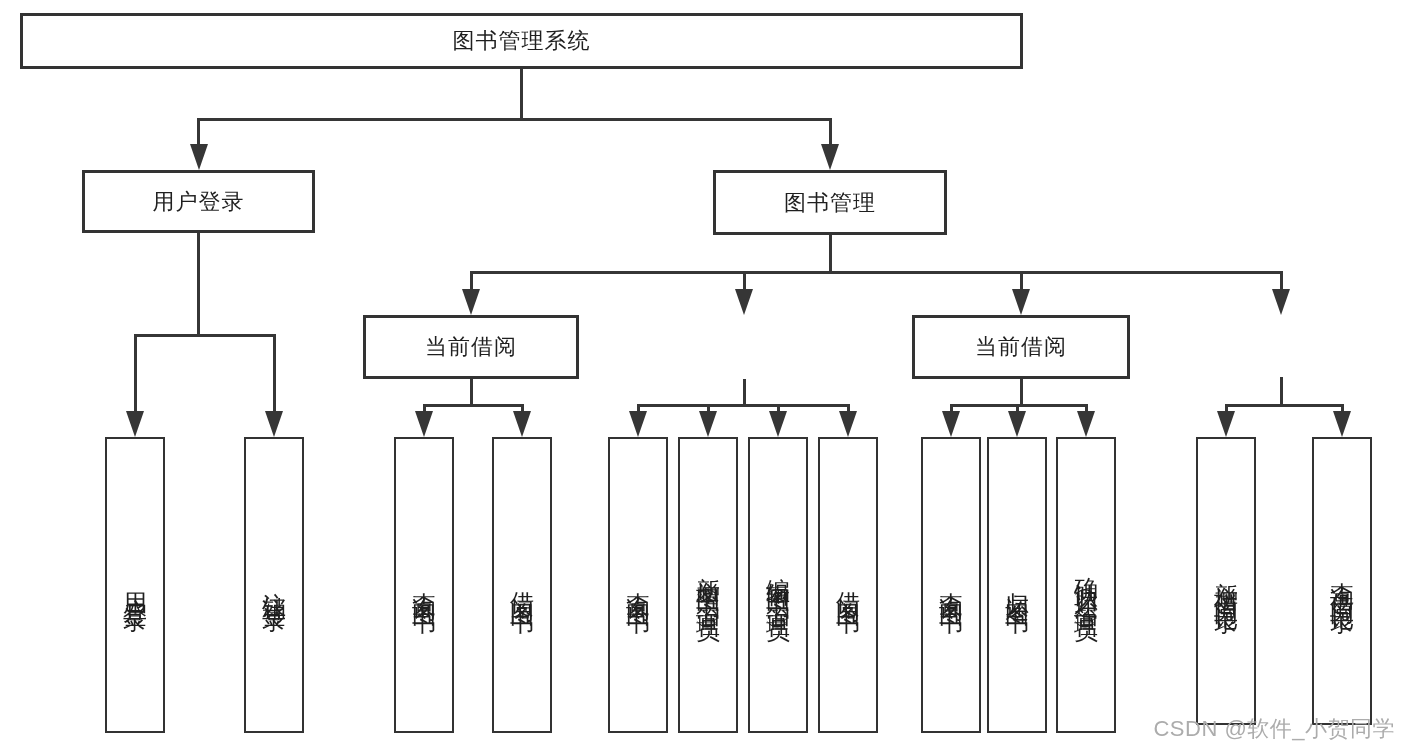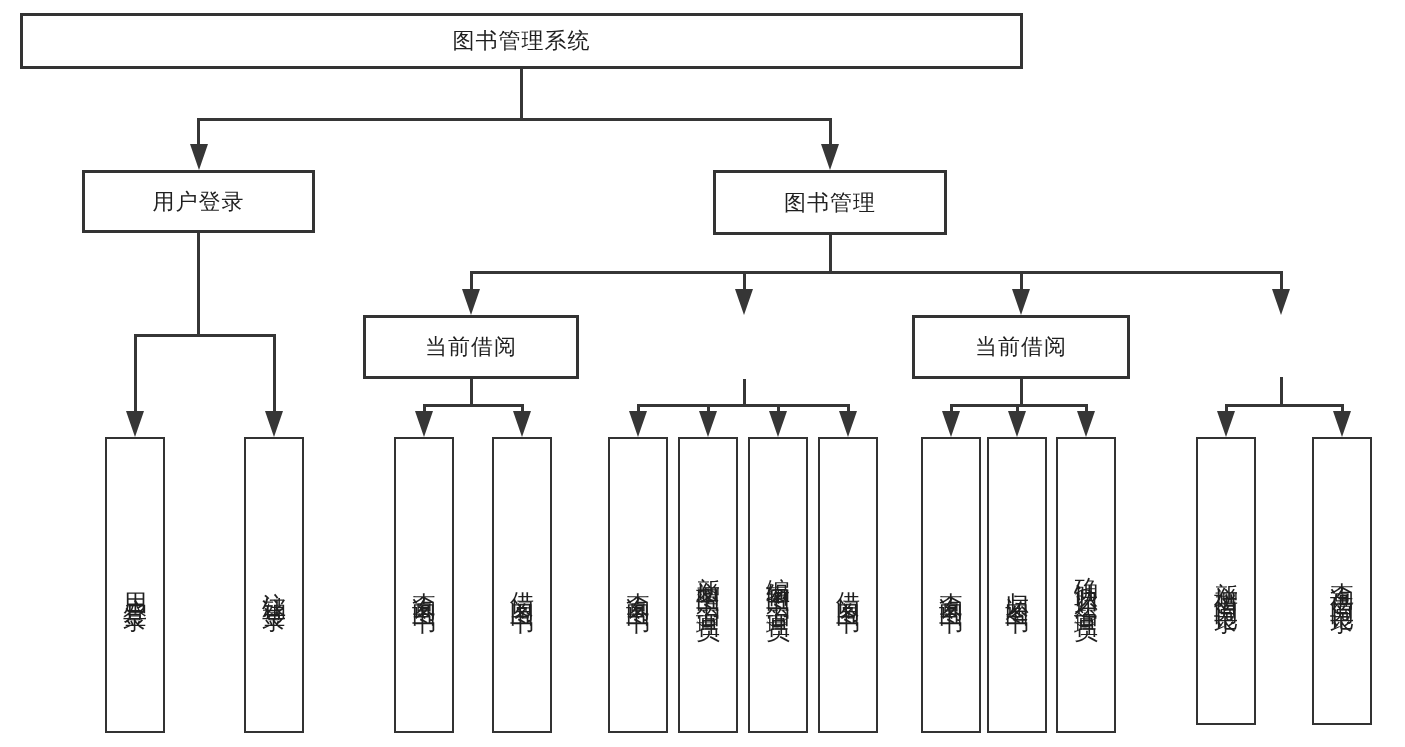--- a/index.html
+++ b/index.html
@@ -220,14 +220,15 @@
   <div class="box vbox lf lf-5">查询图书</div>
   <div class="box vbox lf lf-6">新增图书（管理员）</div>
   <div class="box vbox lf lf-7">编辑图书（管理员）</div>
   <div class="box vbox lf lf-8">借阅图书</div>
   <div class="box vbox lf lf-9">查询图书</div>
   <div class="box vbox lf lf-10">归还图书</div>
   <div class="box vbox lf lf-11">确认归还（管理员）</div>
   <div class="box vbox lf lf-12">新增借阅记录</div>
   <div class="box vbox lf lf-13">查询借阅记录</div>
 
+  <div class="watermark">CSDN @软件_小贺同学</div>
 
 </div>
 
 </body></html>

